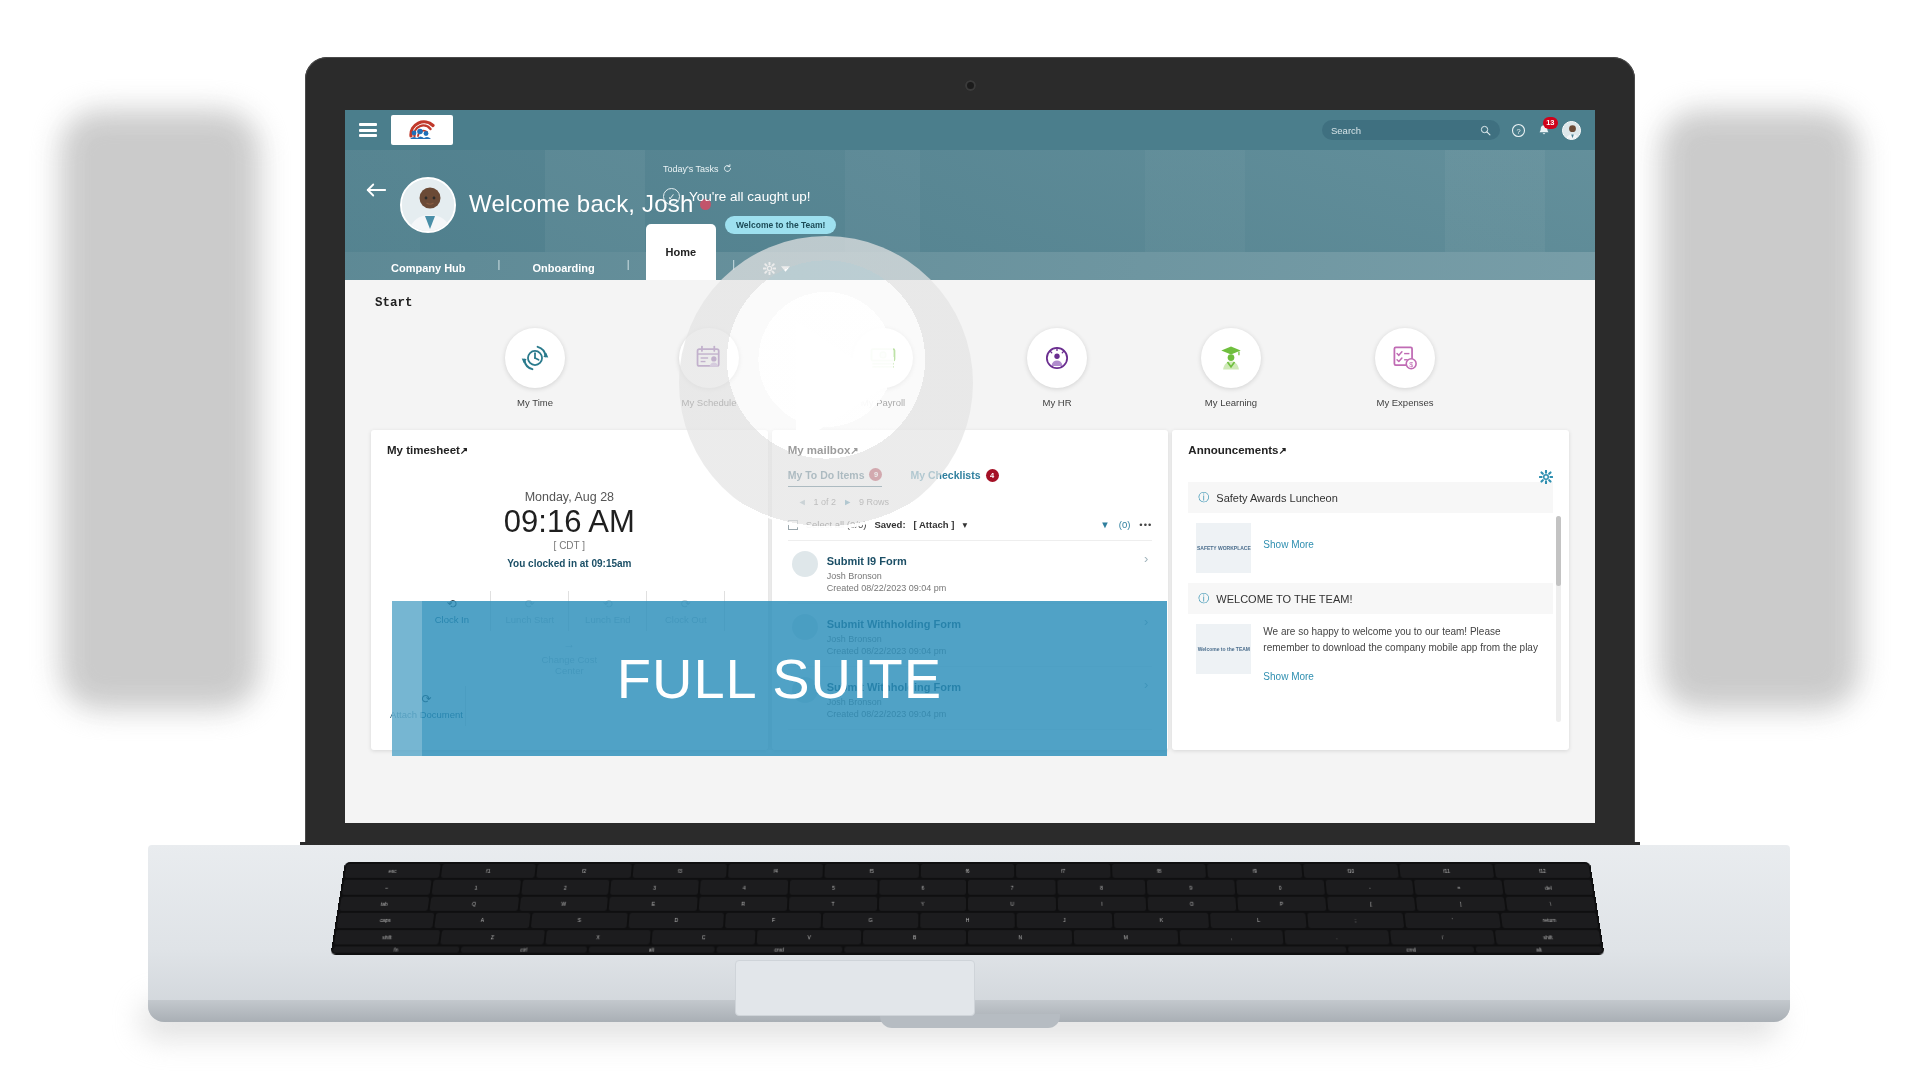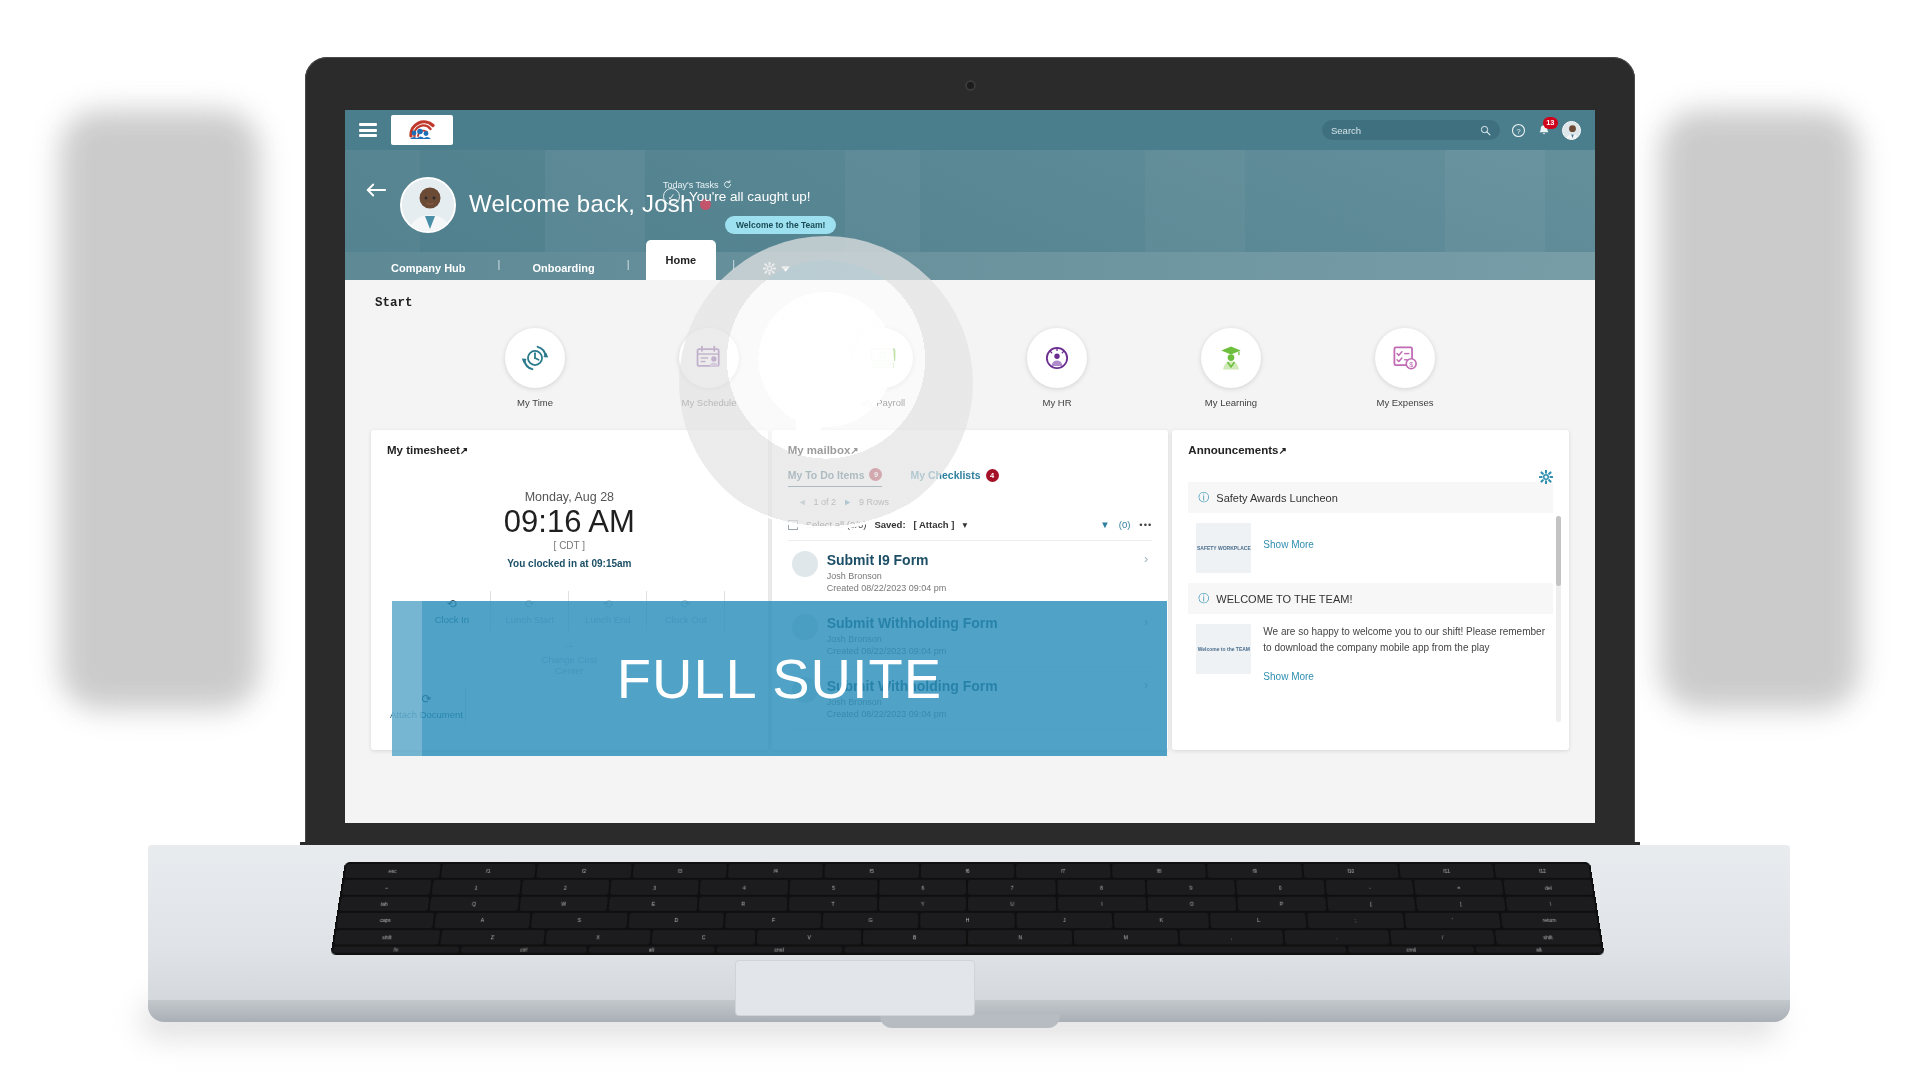--- a/index.html
+++ b/index.html
@@ -123,21 +123,21 @@
   }
   .hero-title {
     position:absolute; left:124px; top:40px; color:#fff;
     font-size:24px; font-weight:500; letter-spacing:.2px;
     display:flex; align-items:center; gap:4px;
   }
   .title-dot { width:11px; height:11px; border-radius:50%; background:#c2546b;
                display:inline-block; margin-left:2px; }
   .todays-tasks {
     position:absolute; left:318px; top:14px; color:#eaf3f5;
-    font-size:9px; display:flex; align-items:flex-start; gap:4px;margin-top:16px;
+    font-size:9px; display:flex; align-items:flex-start; gap:4px;
   }
   .caught-up {
     position:absolute; left:318px; top:38px; color:#fff; font-size:13.5px;
     display:flex; align-items:center; gap:9px;
   }
   .check-circle {
     width:17px; height:17px; border-radius:50%; border:1.3px solid #e4eff1;
     display:flex; align-items:center; justify-content:center; font-size:9px; color:#eaf4f5;
   }
   .team-pill {
@@ -150,21 +150,21 @@
   .tabsrow {
     height:28px; position:relative;
     background: linear-gradient(100deg, rgba(82,129,142,.93), rgba(99,143,155,.86));
     display:flex; align-items:flex-end; padding-left:30px; gap:16px;
   }
   .tab {
     font-size:11px; font-weight:bold; color:#fff; padding:6px 16px;
     cursor:pointer; position:relative;
   }
   .tab.active {
-    background:#fff; color:#222; border-radius:5px 5px 0 0; padding:14px 20px;text-align:right;
+    background:#fff; color:#222; border-radius:5px 5px 0 0; padding:22px 20px;text-align:right;
   }
   .tab-sep { color:#cfe0e4; font-size:11px; align-self:center; padding-bottom:4px;}
   .gear-tab { display:flex; align-items:center; gap:5px; color:#fff;
               padding:5px 12px; cursor:pointer; }
 
   
   .content { background:#f4f4f4; height:calc(100% - 170px); position:relative; padding:0 16px; }
   .start-label { font-size:12.5px; font-weight:bold; color:#222; padding:16px 0 0 14px;font-family:Liberation Mono, monospace; }
 
   
@@ -211,21 +211,21 @@
               font-size:9px; color:#555; padding-left:10px; }
   .mb-pager .arr { color:#8aa6b2; cursor:pointer; }
   .mb-toolbar { display:flex; align-items:center; gap:8px; margin-top:12px;
                 font-size:9.5px; color:#333; }
   .chk { width:10px; height:10px; border:1.2px solid #9aa6ac; background:#fff; }
   .mb-toolbar .right { margin-left:auto; display:flex; align-items:center; gap:9px; color:#2f7f9e;}
   .mb-list { margin-top:10px; border-top:1px solid #eee; }
   .mb-item { display:flex; gap:9px; padding:10px 4px; border-bottom:1px solid #f0f0f0;
              align-items:flex-start; cursor:pointer; }
   .mb-av { width:26px; height:26px; border-radius:50%; background:#dfe7ea; flex:0 0 26px; }
-  .mb-txt .t { font-size:14px; color:#1c4f66; font-weight:bold; }
+  .mb-txt .t { font-size:11px; color:#1c4f66; font-weight:bold; }
   .mb-txt .s { font-size:9px; color:#777; margin-top:2px; }
   .mb-chev { margin-left:auto; color:#9fb3bb; font-size:13px; }
 
   
   .an-gear { position:absolute; right:16px; top:40px; color:#2f8fb0; font-size:13px; cursor:pointer;}
   .an-head { background:#f7f7f7; padding:8px 10px; font-size:11px; color:#333;
              display:flex; align-items:center; gap:7px; margin-top:26px; }
   .an-info { color:#2f8fb0; font-size:11px; }
   .an-body { display:flex; gap:12px; padding:10px 8px 4px; }
   .an-thumb { width:55px; height:50px; flex:0 0 55px; background:#eef2f5;
@@ -730,21 +730,21 @@
               </div>
             </div>
 
             <div class="an-head" style="margin-top:6px">
               <span class="an-info">ⓘ</span>
               <span>WELCOME TO THE TEAM!</span>
             </div>
             <div class="an-body">
               <div class="an-thumb">Welcome to the TEAM</div>
               <div>
-                <div class="an-text">We are so happy to welcome you to our shift! Please remember to download the company mobile app from the play</div>
+                <div class="an-text">We are so happy to welcome you to our team! Please remember to download the company mobile app from the play</div>
                 <span class="an-more">Show More</span>
               </div>
             </div>
 
             <div class="an-scroll"></div>
             <div class="an-thumbbar"></div>
           </div>
 
         </div>
       </div>

